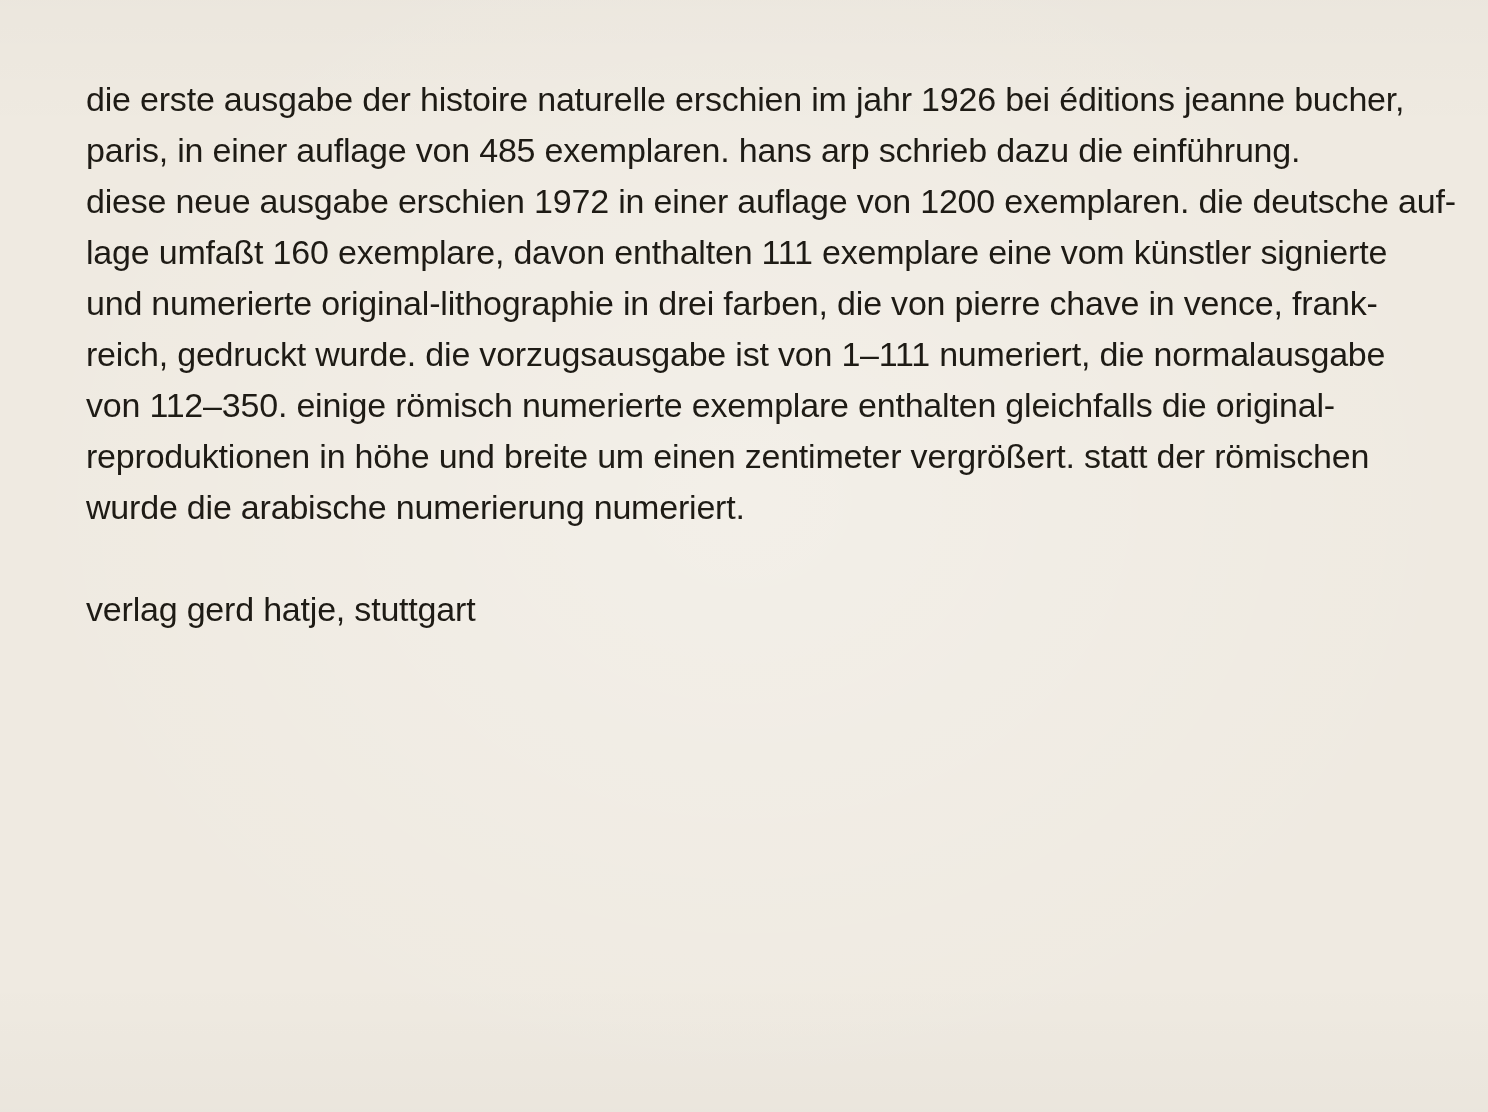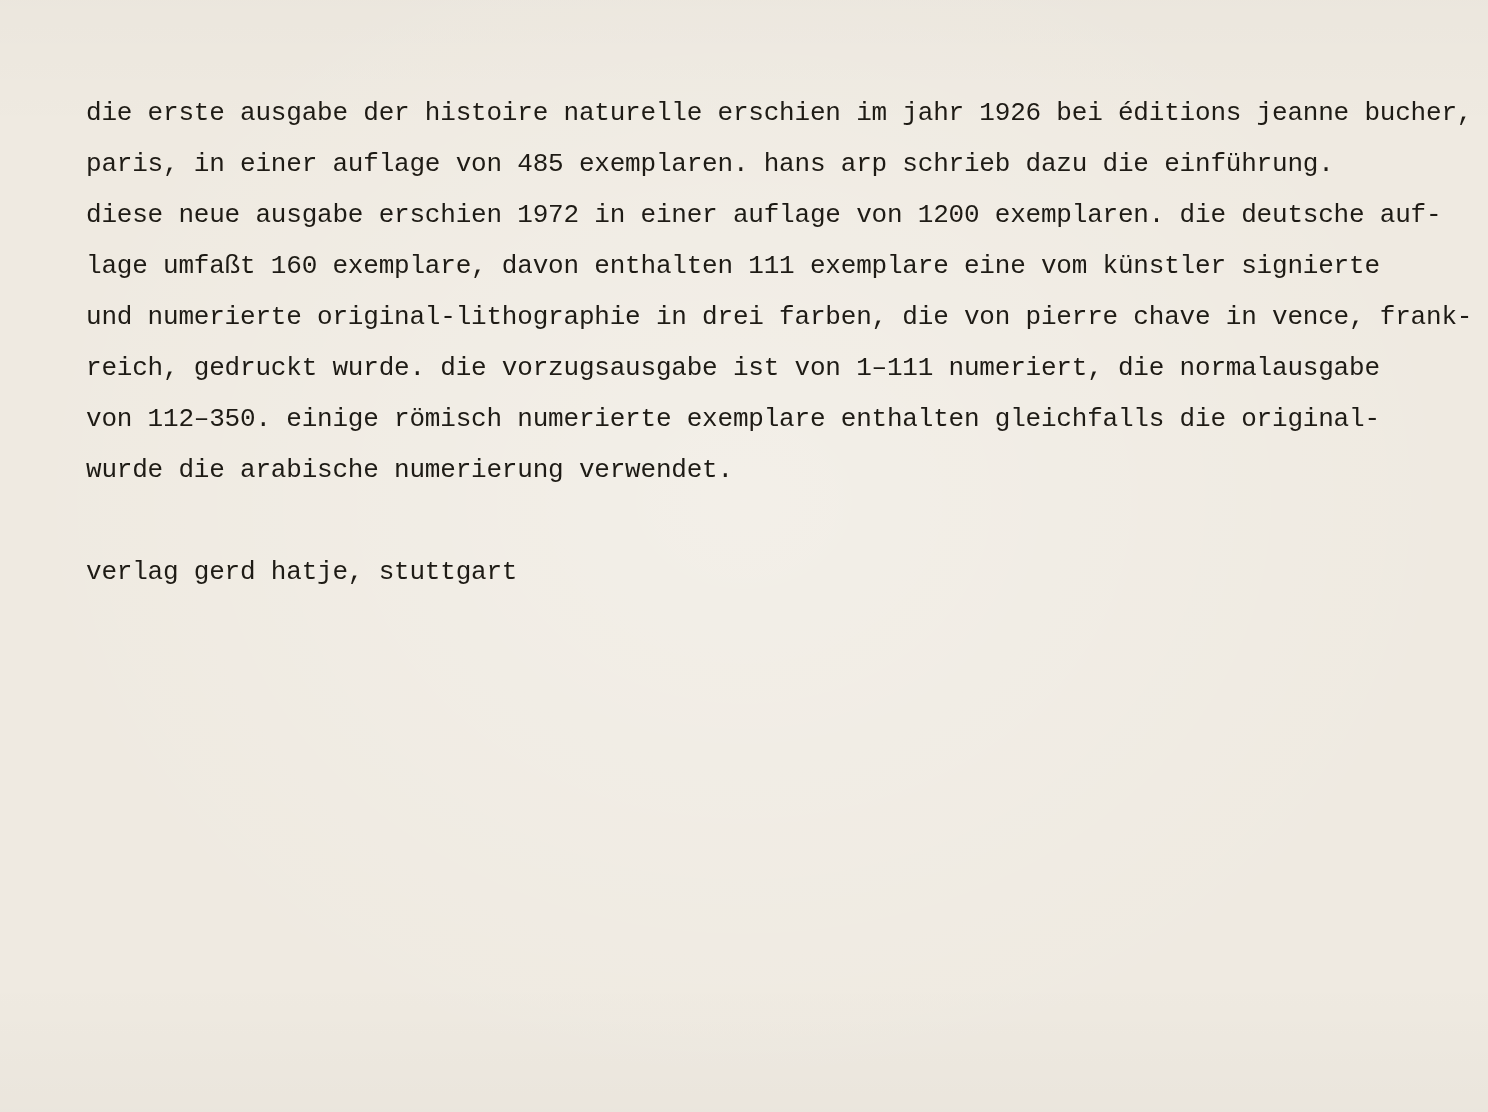--- a/index.html
+++ b/index.html
@@ -18,26 +18,25 @@
     height: 1112px;
     background: #efeae1;
     
     background-image:
       radial-gradient(ellipse at 50% 45%, rgba(255,255,255,0.25) 0%, rgba(0,0,0,0.0) 70%),
       linear-gradient(180deg, rgba(0,0,0,0.015), rgba(0,0,0,0.0) 12%, rgba(0,0,0,0.0) 88%, rgba(0,0,0,0.02));
     box-sizing: border-box;
     padding: 74px 50px 0 86px;
   }
   .colophon {
-    font-family: Liberation Mono, monospace;
-    font-size: 26px;
+    font-family: Liberation Sans, sans-serif;
+    font-size: 34px;
     line-height: 51px;
     color: #1e1b15;
     letter-spacing: -0.2px;
-    margin-top: 14px;
   }
   .text-line {
     white-space: pre;
   }
   .publisher-line {
     margin-top: 51px;
     white-space: pre;
   }
 </style>
 </head>
@@ -45,16 +44,17 @@
 
 <div class="page">
   <div class="colophon">
     <div class="text-line">die erste ausgabe der histoire naturelle erschien im jahr 1926 bei éditions jeanne bucher,</div>
     <div class="text-line">paris, in einer auflage von 485 exemplaren. hans arp schrieb dazu die einführung.</div>
     <div class="text-line">diese neue ausgabe erschien 1972 in einer auflage von 1200 exemplaren. die deutsche auf-</div>
     <div class="text-line">lage umfaßt 160 exemplare, davon enthalten 111 exemplare eine vom künstler signierte</div>
     <div class="text-line">und numerierte original-lithographie in drei farben, die von pierre chave in vence, frank-</div>
     <div class="text-line">reich, gedruckt wurde. die vorzugsausgabe ist von 1–111 numeriert, die normalausgabe</div>
     <div class="text-line">von 112–350. einige römisch numerierte exemplare enthalten gleichfalls die original-</div>
-    <div class="text-line">wurde die arabische numerierung verwendet.</div>
+    <div class="text-line">reproduktionen in höhe und breite um einen zentimeter vergrößert. statt der römischen</div>
+    <div class="text-line">wurde die arabische numerierung numeriert.</div>
     <div class="publisher-line">verlag gerd hatje, stuttgart</div>
   </div>
 </div>
 
 </body></html>

